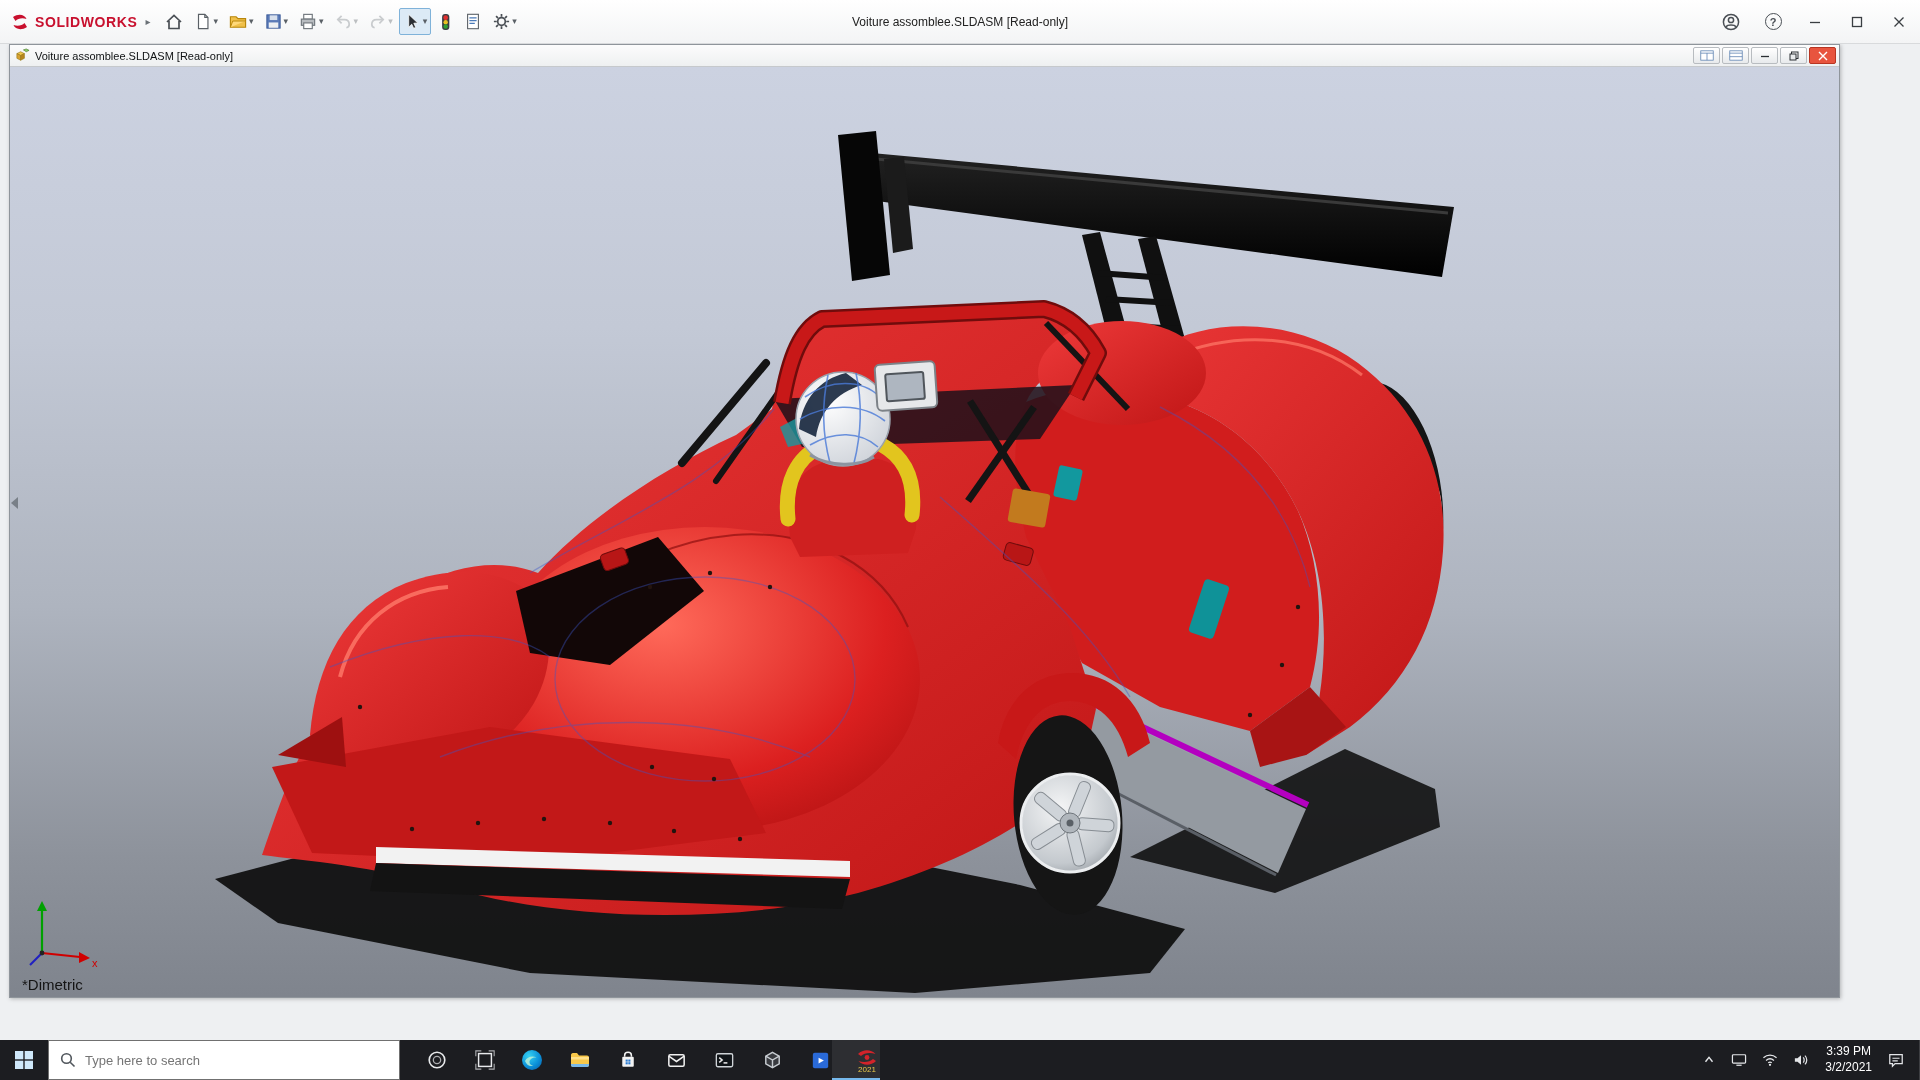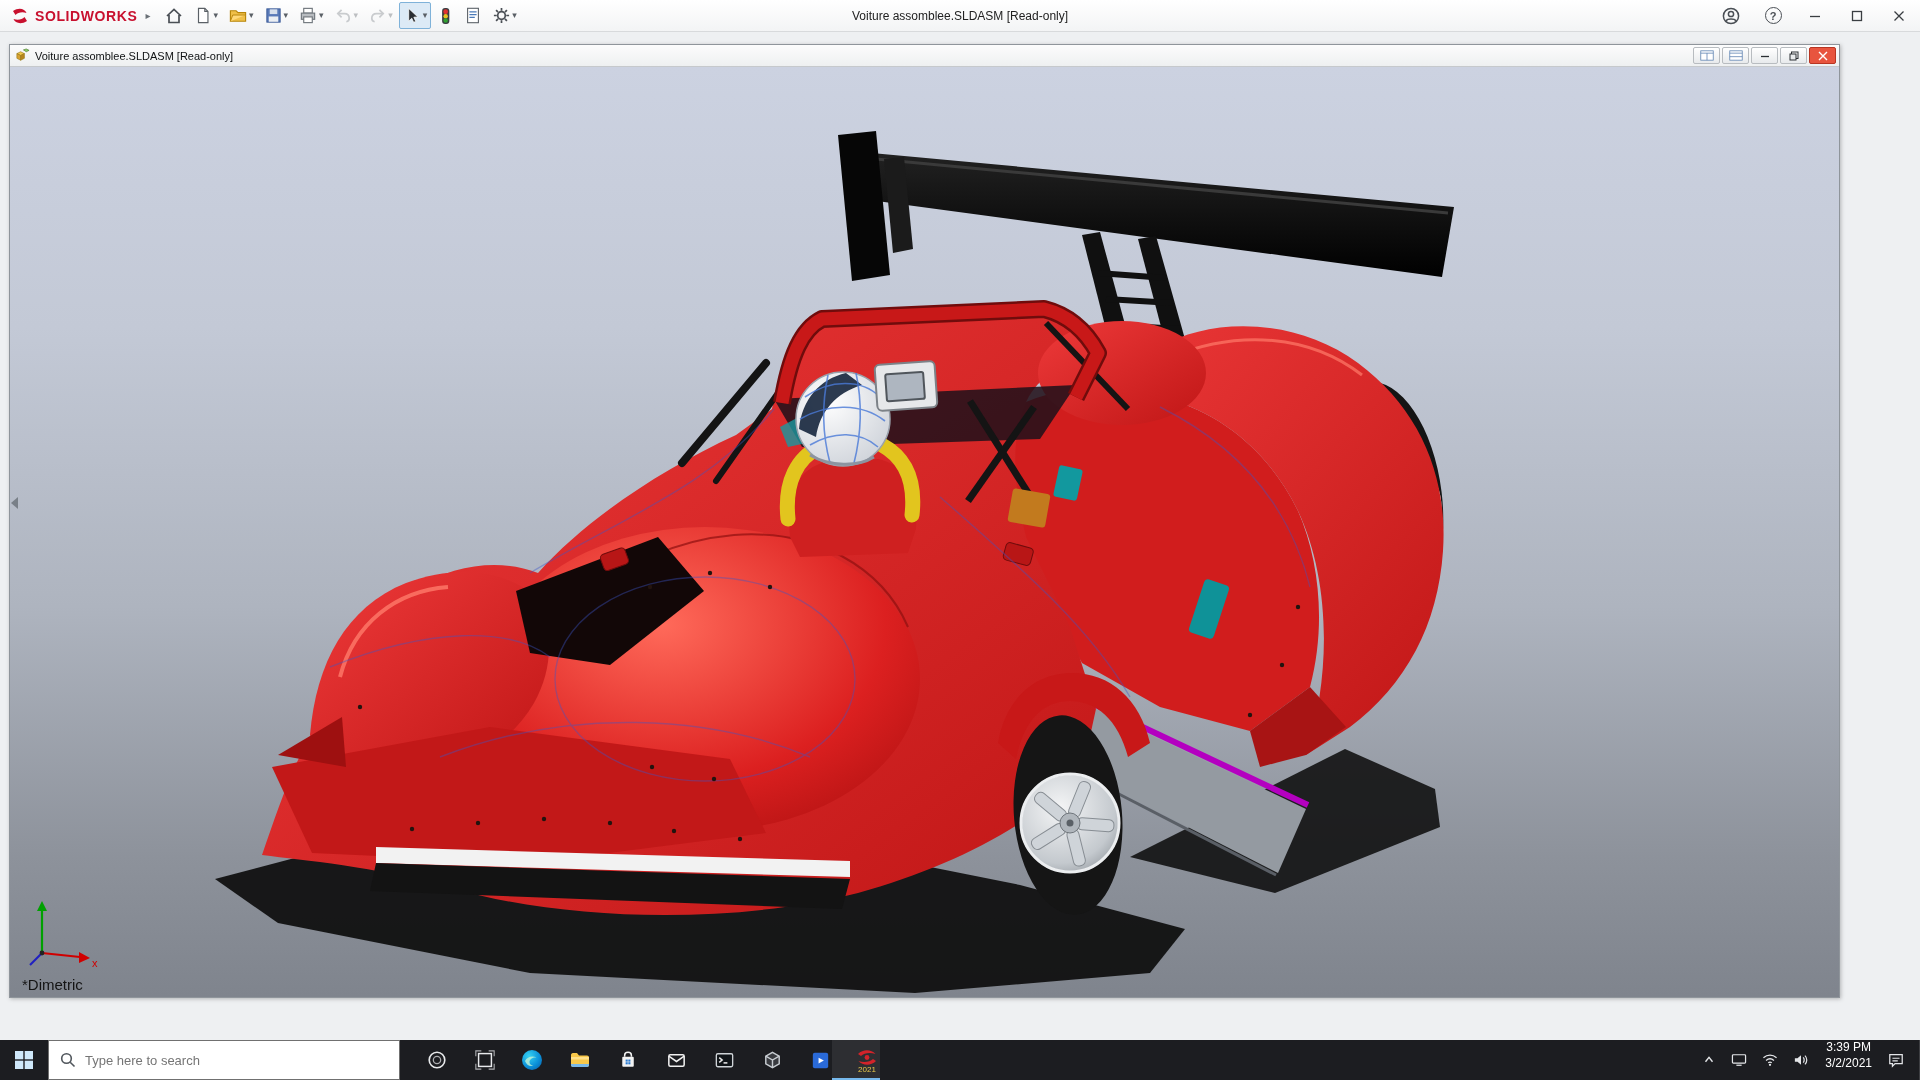--- a/index.html
+++ b/index.html
@@ -1,20 +1,20 @@
 <!DOCTYPE html>
 <html><head>
 <meta charset="utf-8">
 <style>
   *{box-sizing:border-box;margin:0;padding:0}
   html,body{width:1920px;height:1080px;overflow:hidden;font-family:"Liberation Sans",sans-serif;background:#000}
   .app{position:relative;width:1920px;height:1080px;background:#eef0f2}
 
   
-  .titlebar{position:absolute;top:0;left:0;right:0;height:32px;background:linear-gradient(#ffffff,#f3f4f5);
+  .titlebar{position:absolute;top:0;left:0;right:0;height:44px;background:linear-gradient(#ffffff,#f3f4f5);
     border-bottom:1px solid #d8dadc;display:flex;align-items:center;padding-left:10px;z-index:30}
   .brand{display:flex;align-items:center;gap:5px}
   .brand-text{font-size:14px;font-weight:bold;letter-spacing:.6px;color:#c8102e}
   .menu-expand{color:#6a7076;font-size:10px;margin:0 10px 0 8px;cursor:default}
   .tools{display:flex;align-items:center;gap:2px}
   .tbtn{display:flex;align-items:center;height:27px;padding:0 3px;border:1px solid transparent;border-radius:2px}
   .tbtn.selected{background:#dceaf6;border-color:#7fb2d9}
   .tbtn.disabled{opacity:.38}
   .caret{font-size:9px;color:#5a6066;line-height:1;margin-left:1px}
   .app-title{position:absolute;left:50%;transform:translateX(-50%);font-size:12px;color:#222;white-space:nowrap;pointer-events:none}
@@ -41,21 +41,21 @@
   .collapse-tab{position:absolute;left:1px;top:430px;width:0;height:0;border-top:6px solid transparent;
     border-bottom:6px solid transparent;border-right:7px solid #6a7078;opacity:.8}
 
   
   .taskbar{position:absolute;bottom:0;left:0;right:0;height:40px;background:#1c1d21;display:flex;align-items:stretch;z-index:40}
   .tb-start{width:48px;display:flex;align-items:center;justify-content:center}
   .tb-search{width:352px;background:#fff;border:1px solid #707070;display:flex;align-items:center;padding:0 11px;gap:9px}
   .tb-search input{flex:1;border:none;outline:none;font-size:13px;color:#333;font-family:"Liberation Sans",sans-serif;background:transparent}
   .tb-app{width:48px;display:flex;align-items:center;justify-content:flex-end;position:relative}
   .tb-app.active{background:rgba(255,255,255,.08);box-shadow:inset 0 -2px 0 #76b9ed}
-  .tray{margin-left:auto;display:flex;gap:9px;padding:0 12px;border-right:1px solid rgba(255,255,255,.15)}
+  .tray{margin-left:auto;display:flex;align-items:center;gap:9px;padding:0 12px;border-right:1px solid rgba(255,255,255,.15)}
   .tray-btn{display:flex;align-items:center;justify-content:center;padding:3px}
   .clock{color:#fff;font-size:12px;text-align:center;line-height:1.3;padding:0 4px}
 </style>
 </head>
 <body>
 
 <div class="app">
 
   <div class="titlebar">
     <div class="brand">

